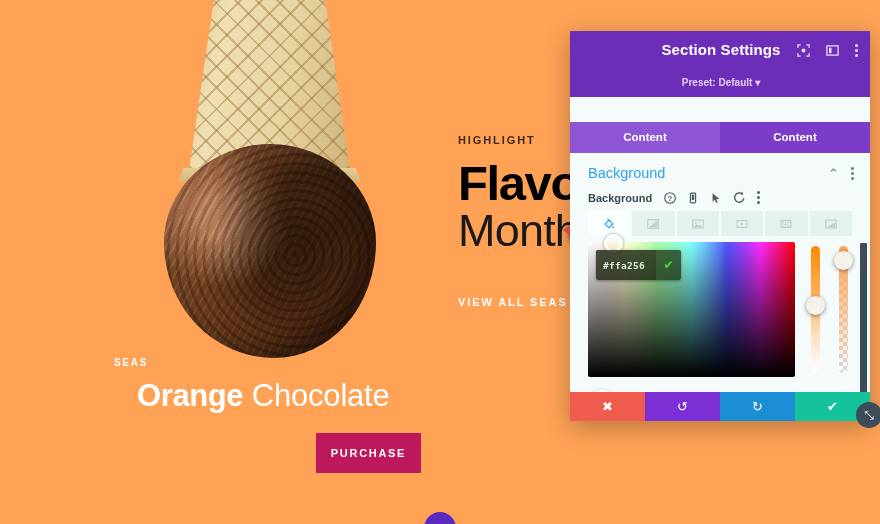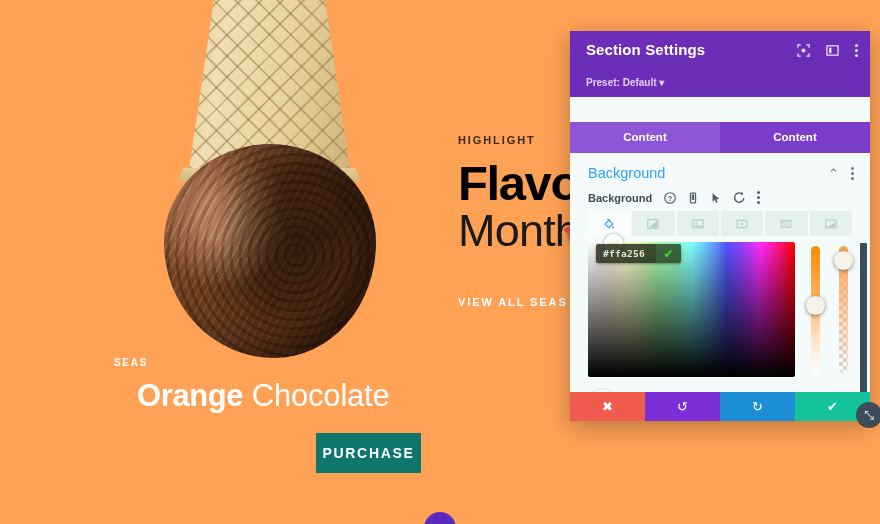--- a/index.html
+++ b/index.html
@@ -65,36 +65,36 @@
   .hero-bottom { position: absolute; left: 114px; top: 357px; }
   .month {
     font-size: 10px; font-weight: 700; letter-spacing: 1.7px;
     color: #ffffff; margin-bottom: 12px;
   }
   .flavor { font-size: 31px; line-height: 1.05; white-space: nowrap; }
   .flavor .b { font-weight: 700; color: #ffffff; letter-spacing: -.4px; margin-left: 23px; }
   .flavor .l { font-weight: 300; color: #ffffff; letter-spacing: -.2px; }
   .purchase-btn {
     position: absolute; left: 316px; top: 433px; width: 105px; height: 40px;
-    background: #0f766e; color: #fff; border: none;
-    font-size: 14px; font-weight: 700; letter-spacing: 1.7px;
+    background: #be185d; color: #fff; border: none;
+    font-size: 11px; font-weight: 700; letter-spacing: 1.7px;
     font-family: inherit; cursor: pointer;
   }
   .scroll-dot {
     position: absolute; left: 424px; top: 512px; width: 32px; height: 32px;
     border-radius: 50%; background: #5b2bbf;
   }
 
   
   #modal {
     position: absolute; left: 570px; top: 31px; width: 300px; height: 390px;
     background: #f4fbfa; display: flex; flex-direction: column;
     box-shadow: 0 6px 24px rgba(0,0,0,.28); overflow: hidden;
   }
-  .m-head { background: #6c2eb9; padding: 10px 14px 9px 16px; position: relative; }
+  .m-head { background: #6c2eb9; padding: 10px 14px 9px 16px; position: relative; text-align: center; }
   .m-title { color: #fff; font-size: 15px; font-weight: 700; letter-spacing: .1px; }
   .m-preset { color: #e0cef5; font-size: 10px; font-weight: 700; margin-top: 19px; }
   .m-head-icons { position: absolute; right: 12px; top: 13px; display: flex; align-items: center; gap: 16px; }
   .hicon { color: #e9dcfa; display: flex; }
   .dots-v { display: flex; flex-direction: column; gap: 2px; }
   .dots-v i { width: 3px; height: 3px; background: #e9dcfa; border-radius: 50%; display: block; }
 
   .m-tabs { display: flex; background: #7b3cc9; margin-top: 25px; }
   .m-tab {
     flex: 1; text-align: center; padding: 9px 0 10px;
@@ -126,22 +126,22 @@
       linear-gradient(to top, #000 0%, rgba(0,0,0,0) 100%),
       linear-gradient(to right, #fff 0%, rgba(255,255,255,0) 100%),
       linear-gradient(to right, #f00 0%, #ff0 17%, #0f0 33%, #0ff 50%, #00f 67%, #f0f 83%, #f00 100%);
     border-radius: 2px;
   }
   .sv-handle {
     position: absolute; left: 16px; top: -8px; width: 19px; height: 19px;
     border: 3px solid #fff; border-radius: 50%; box-shadow: 0 0 3px rgba(0,0,0,.5);
   }
   .hex-box {
-    position: absolute; left: 8px; top: 2px; display: flex; align-items: stretch;
-    height: 19px; border-radius: 2px; overflow: hidden; box-shadow: 0 1px 3px rgba(0,0,0,.4);
+    position: absolute; left: 8px; top: 8px; display: flex; align-items: stretch;
+    height: 30px; border-radius: 2px; overflow: hidden; box-shadow: 0 1px 3px rgba(0,0,0,.4);
   }
   .hex-val {
     background: rgba(25,35,15,.80); color: #dfe8d6; font-family: "DejaVu Sans Mono", monospace;
     font-size: 9.5px; font-weight: 700; padding: 0 7px; display: flex; align-items: center;
     letter-spacing: .3px; border: none; outline: none; width: 60px;
   }
   .hex-ok {
     width: 25px; background: rgba(25,45,15,.72); color: #45e02a;
     display: flex; align-items: center; justify-content: center; font-size: 12px; cursor: pointer;
   }

